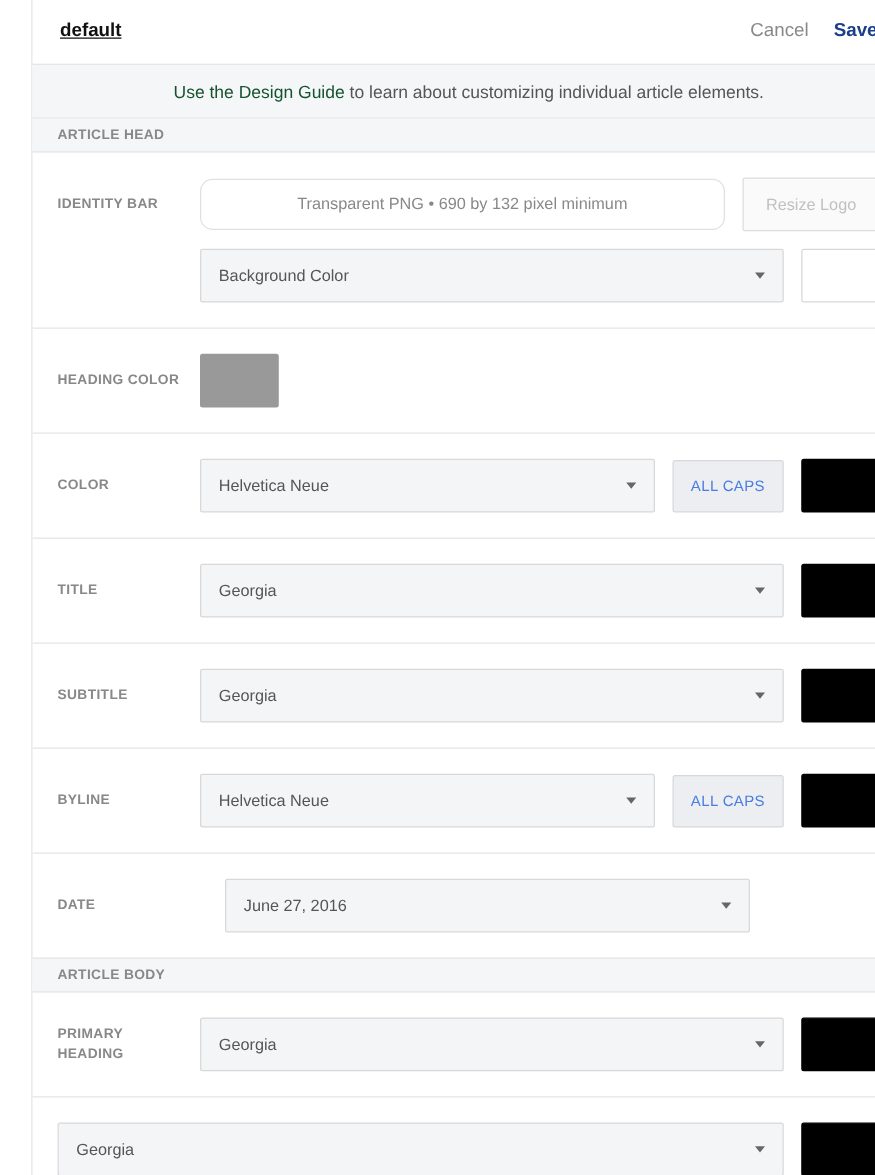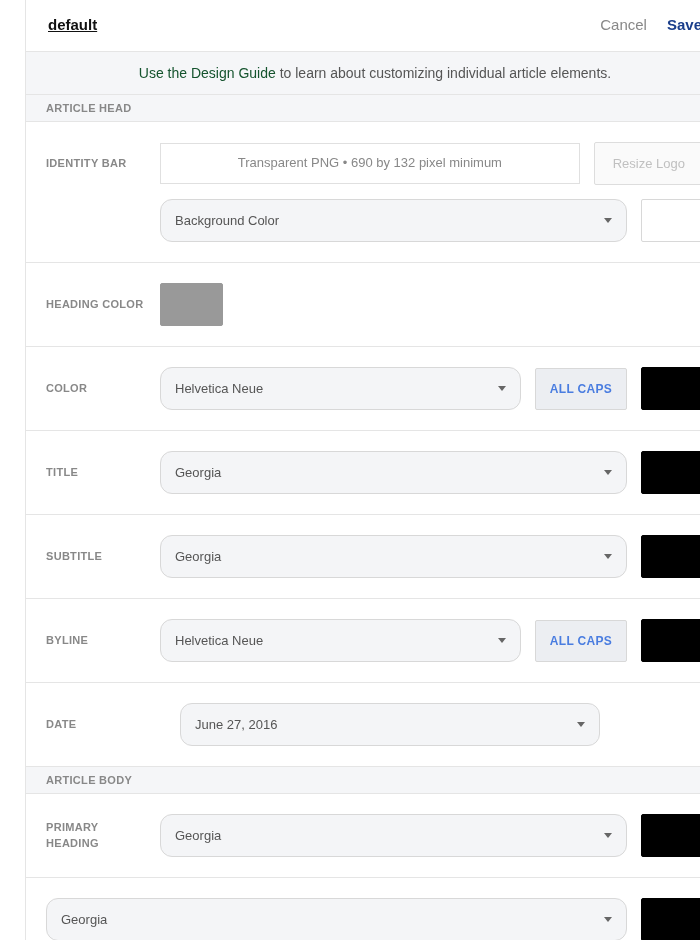--- a/index.html
+++ b/index.html
@@ -98,21 +98,21 @@
       gap: 14px;
     }
     .logo-placeholder {
       flex: 1;
       border: 1px solid #e0e0e0;
       background: #fff;
       padding: 10px 12px;
       font-size: 13px;
       color: #888;
       text-align: center;
-      border-radius: 0;
+      border-radius: 10px;
       line-height: 1.4;
     }
     .btn-upload {
       border: 1px solid #ccc;
       background: #f7f7f7;
       padding: 13px 18px;
       font-size: 13px;
       color: #333;
       cursor: pointer;
       border-radius: 2px;
@@ -129,21 +129,21 @@
     .select {
       flex: 1;
       border: 1px solid #d8d8d8;
       background: #f4f5f7;
       padding: 13px 14px;
       font-size: 13px;
       color: #555;
       display: flex;
       justify-content: space-between;
       align-items: center;
-      border-radius: 12px;
+      border-radius: 2px;
       cursor: pointer;
     }
     .chevron {
       width: 0;
       height: 0;
       border-left: 4px solid transparent;
       border-right: 4px solid transparent;
       border-top: 5px solid #666;
     }
     .color-swatch {
@@ -160,21 +160,21 @@
     }
     .color-swatch.gray {
       background: #999;
       border-color: #999;
     }
     .allcaps-btn {
       border: 1px solid #d8d8d8;
       background: #eceef2;
       padding: 13px 14px;
       font-size: 12px;
-      font-weight: 700;
+      font-weight: 400;
       color: #4a7de0;
       cursor: pointer;
       border-radius: 2px;
       letter-spacing: 0.3px;
     }
     .identity-row-2 {
       display: flex;
       align-items: center;
       padding: 0 20px 20px 20px;
       gap: 14px;

